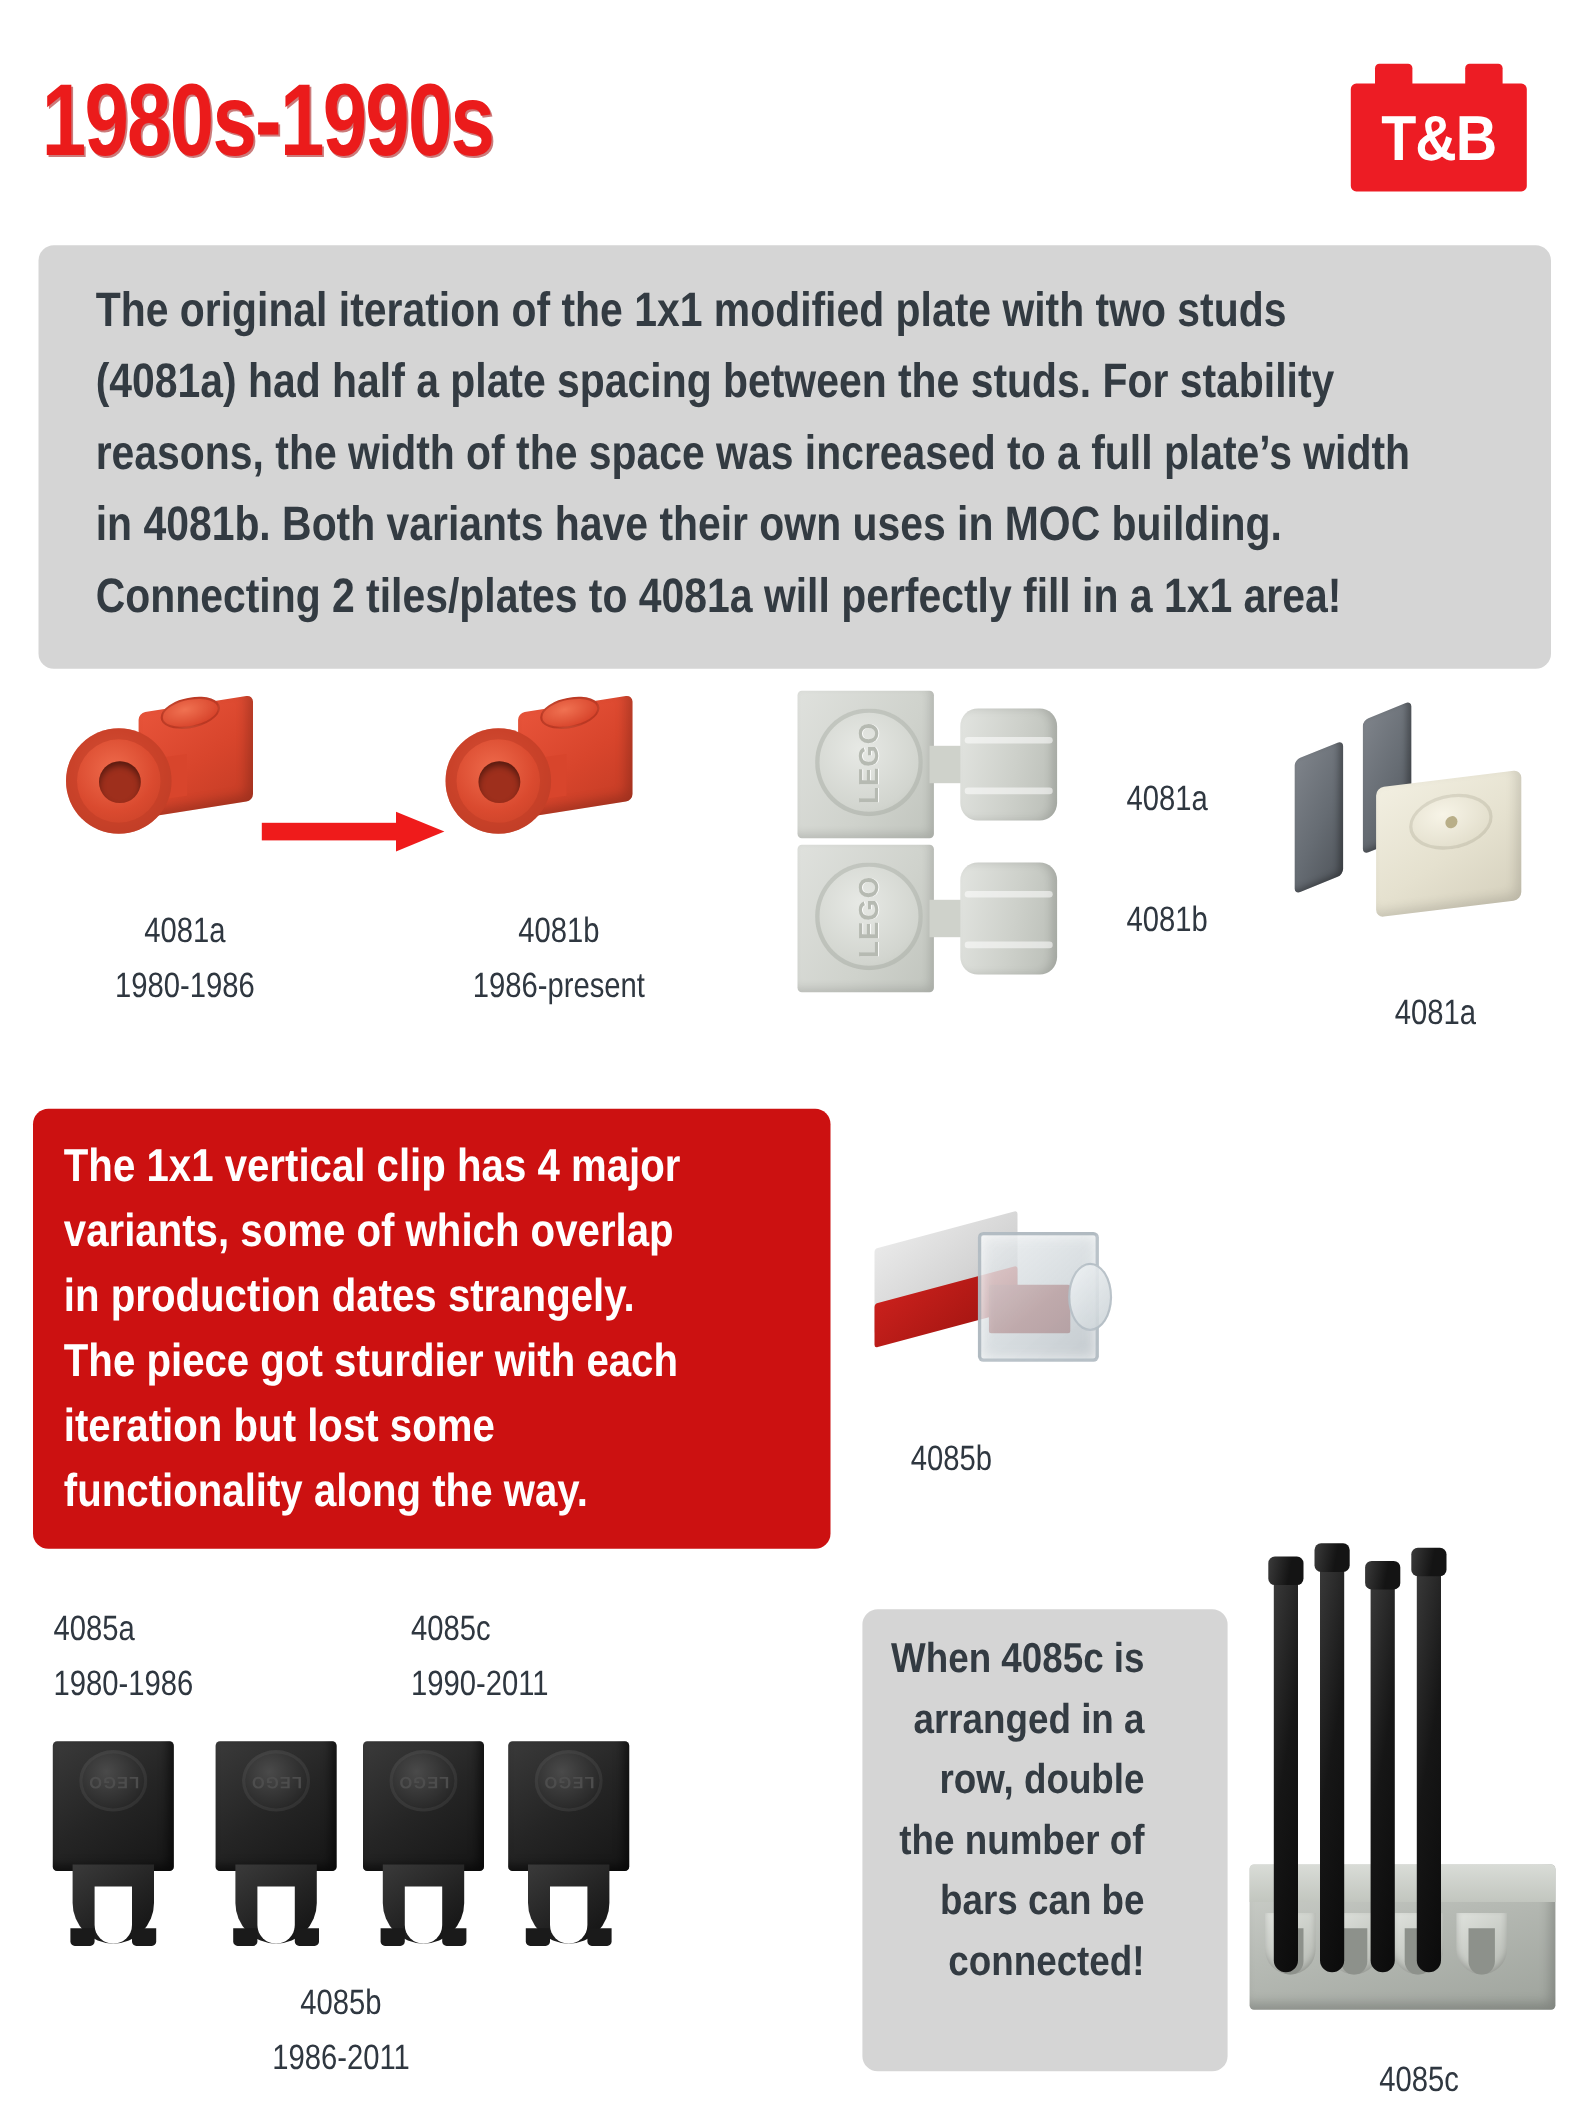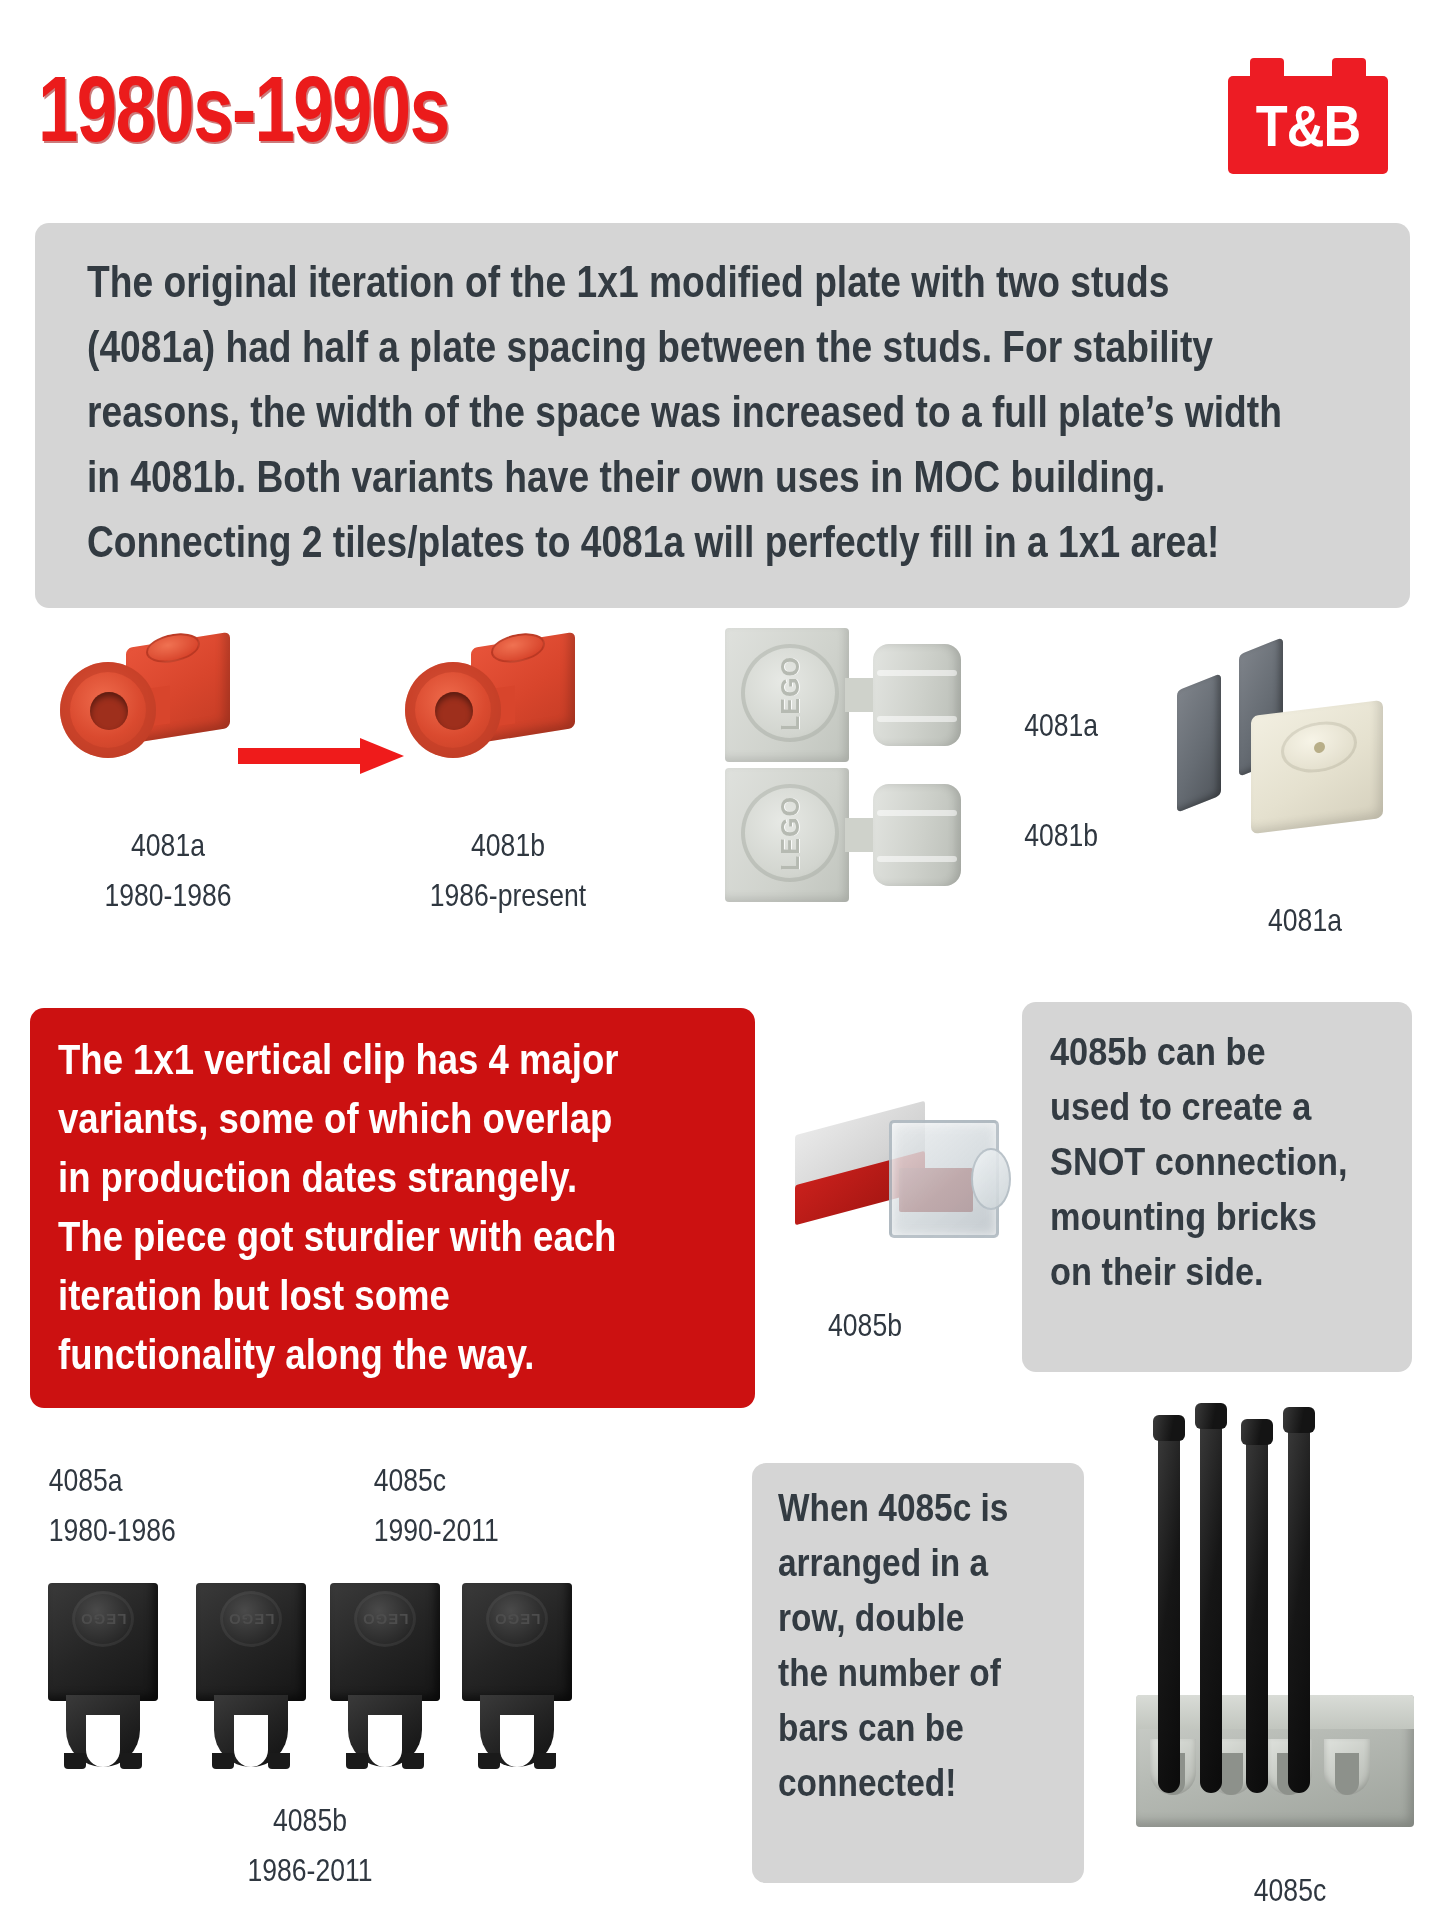--- a/index.html
+++ b/index.html
@@ -134,21 +134,21 @@
     font-size: 39px;
     line-height: 55px;
     color: #333b42;
     font-weight: 700;
     transform: scaleX(0.88);
     transform-origin: left center;
     white-space: nowrap;
   }
 
   
-  #bars-box { left: 752px; top: 1443px; width: 332px; height: 420px; }
+  #bars-box { left: 784px; top: 1443px; width: 332px; height: 420px; text-align: right; }
   #bars-lines { position: absolute; left: 26px; top: 18px; }
   #bars-lines .ln {
     font-size: 38px;
     line-height: 55px;
     color: #333b42;
     font-weight: 700;
     transform: scaleX(0.88);
     transform-origin: left center;
     white-space: nowrap;
   }
@@ -604,29 +604,20 @@
     <div class="tr-red-plate"></div>
     <div class="tr-inner-red"></div>
     <div class="tr-brick"></div>
     <div class="tr-clipface"></div>
   </div>
 
   <div class="caption" id="cap-4085b">
     <span class="cl">4085b</span>
   </div>
 
-  <div id="snot-box" class="panel-gray">
-    <div id="snot-lines">
-      <div class="ln">4085b can be</div>
-      <div class="ln">used to create a</div>
-      <div class="ln">SNOT connection,</div>
-      <div class="ln">mounting bricks</div>
-      <div class="ln">on their side.</div>
-    </div>
-  </div>
 
   <div class="caption caption-left" id="cap-4085a">
     <span class="cl">4085a</span>
     <span class="cl">1980-1986</span>
   </div>
   <div class="caption caption-left" id="cap-4085c-top">
     <span class="cl">4085c</span>
     <span class="cl">1990-2011</span>
   </div>
 

